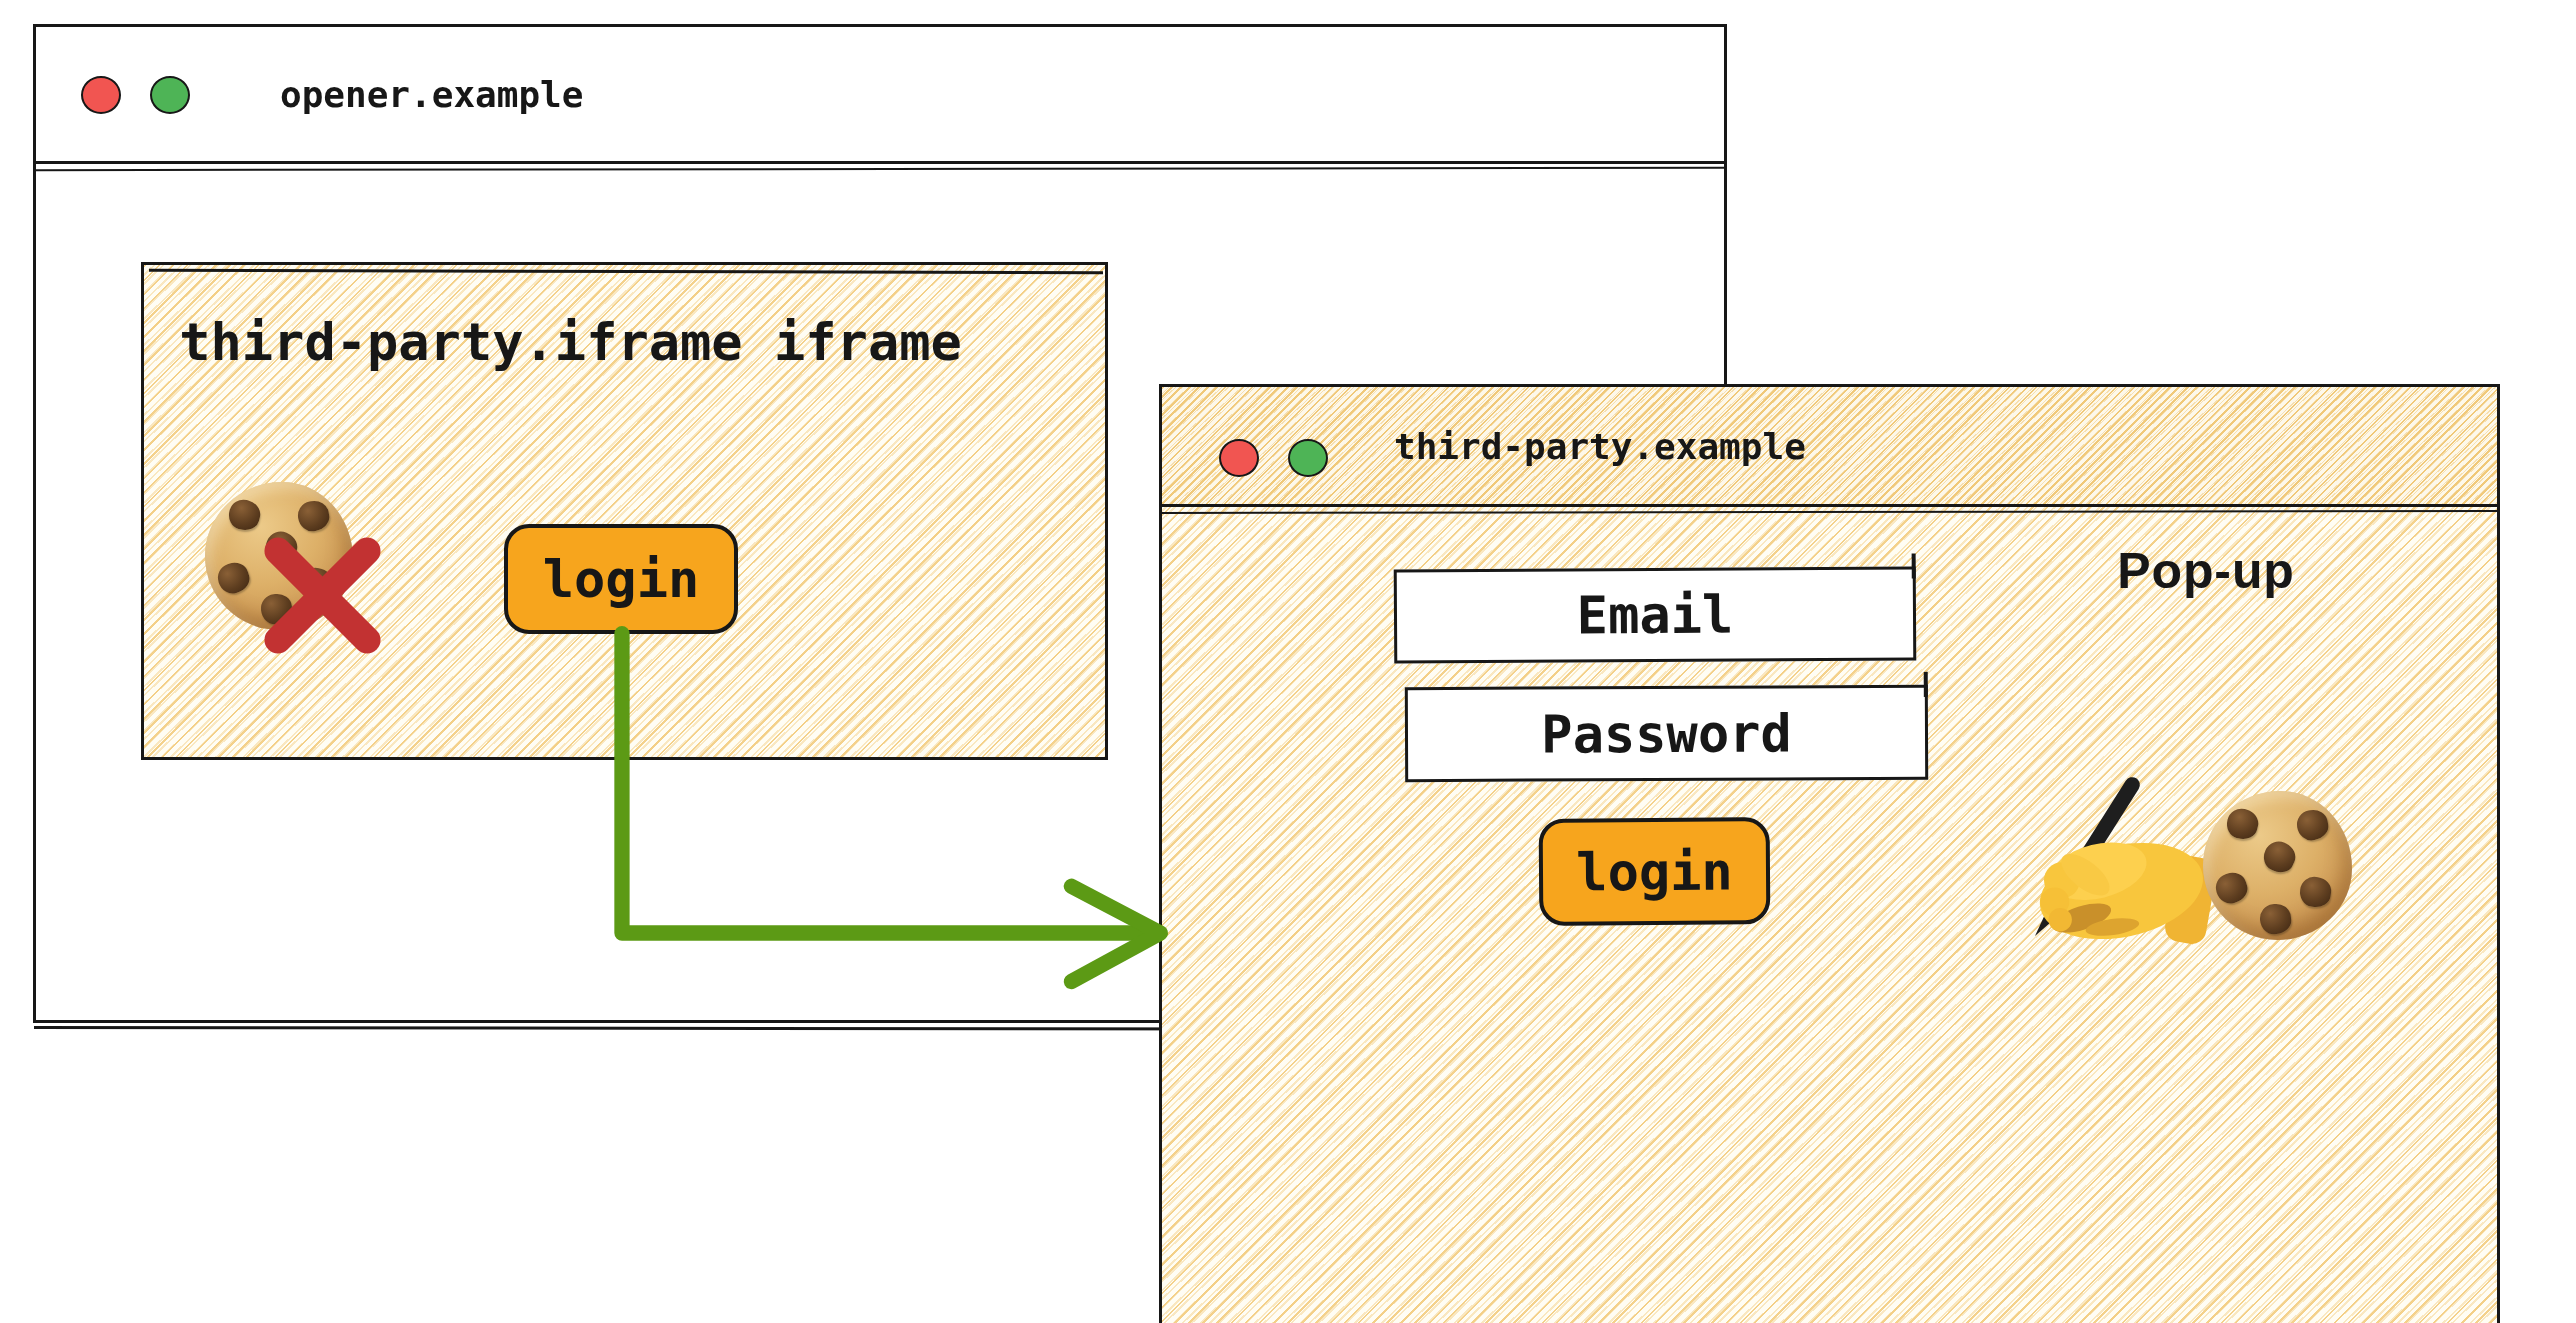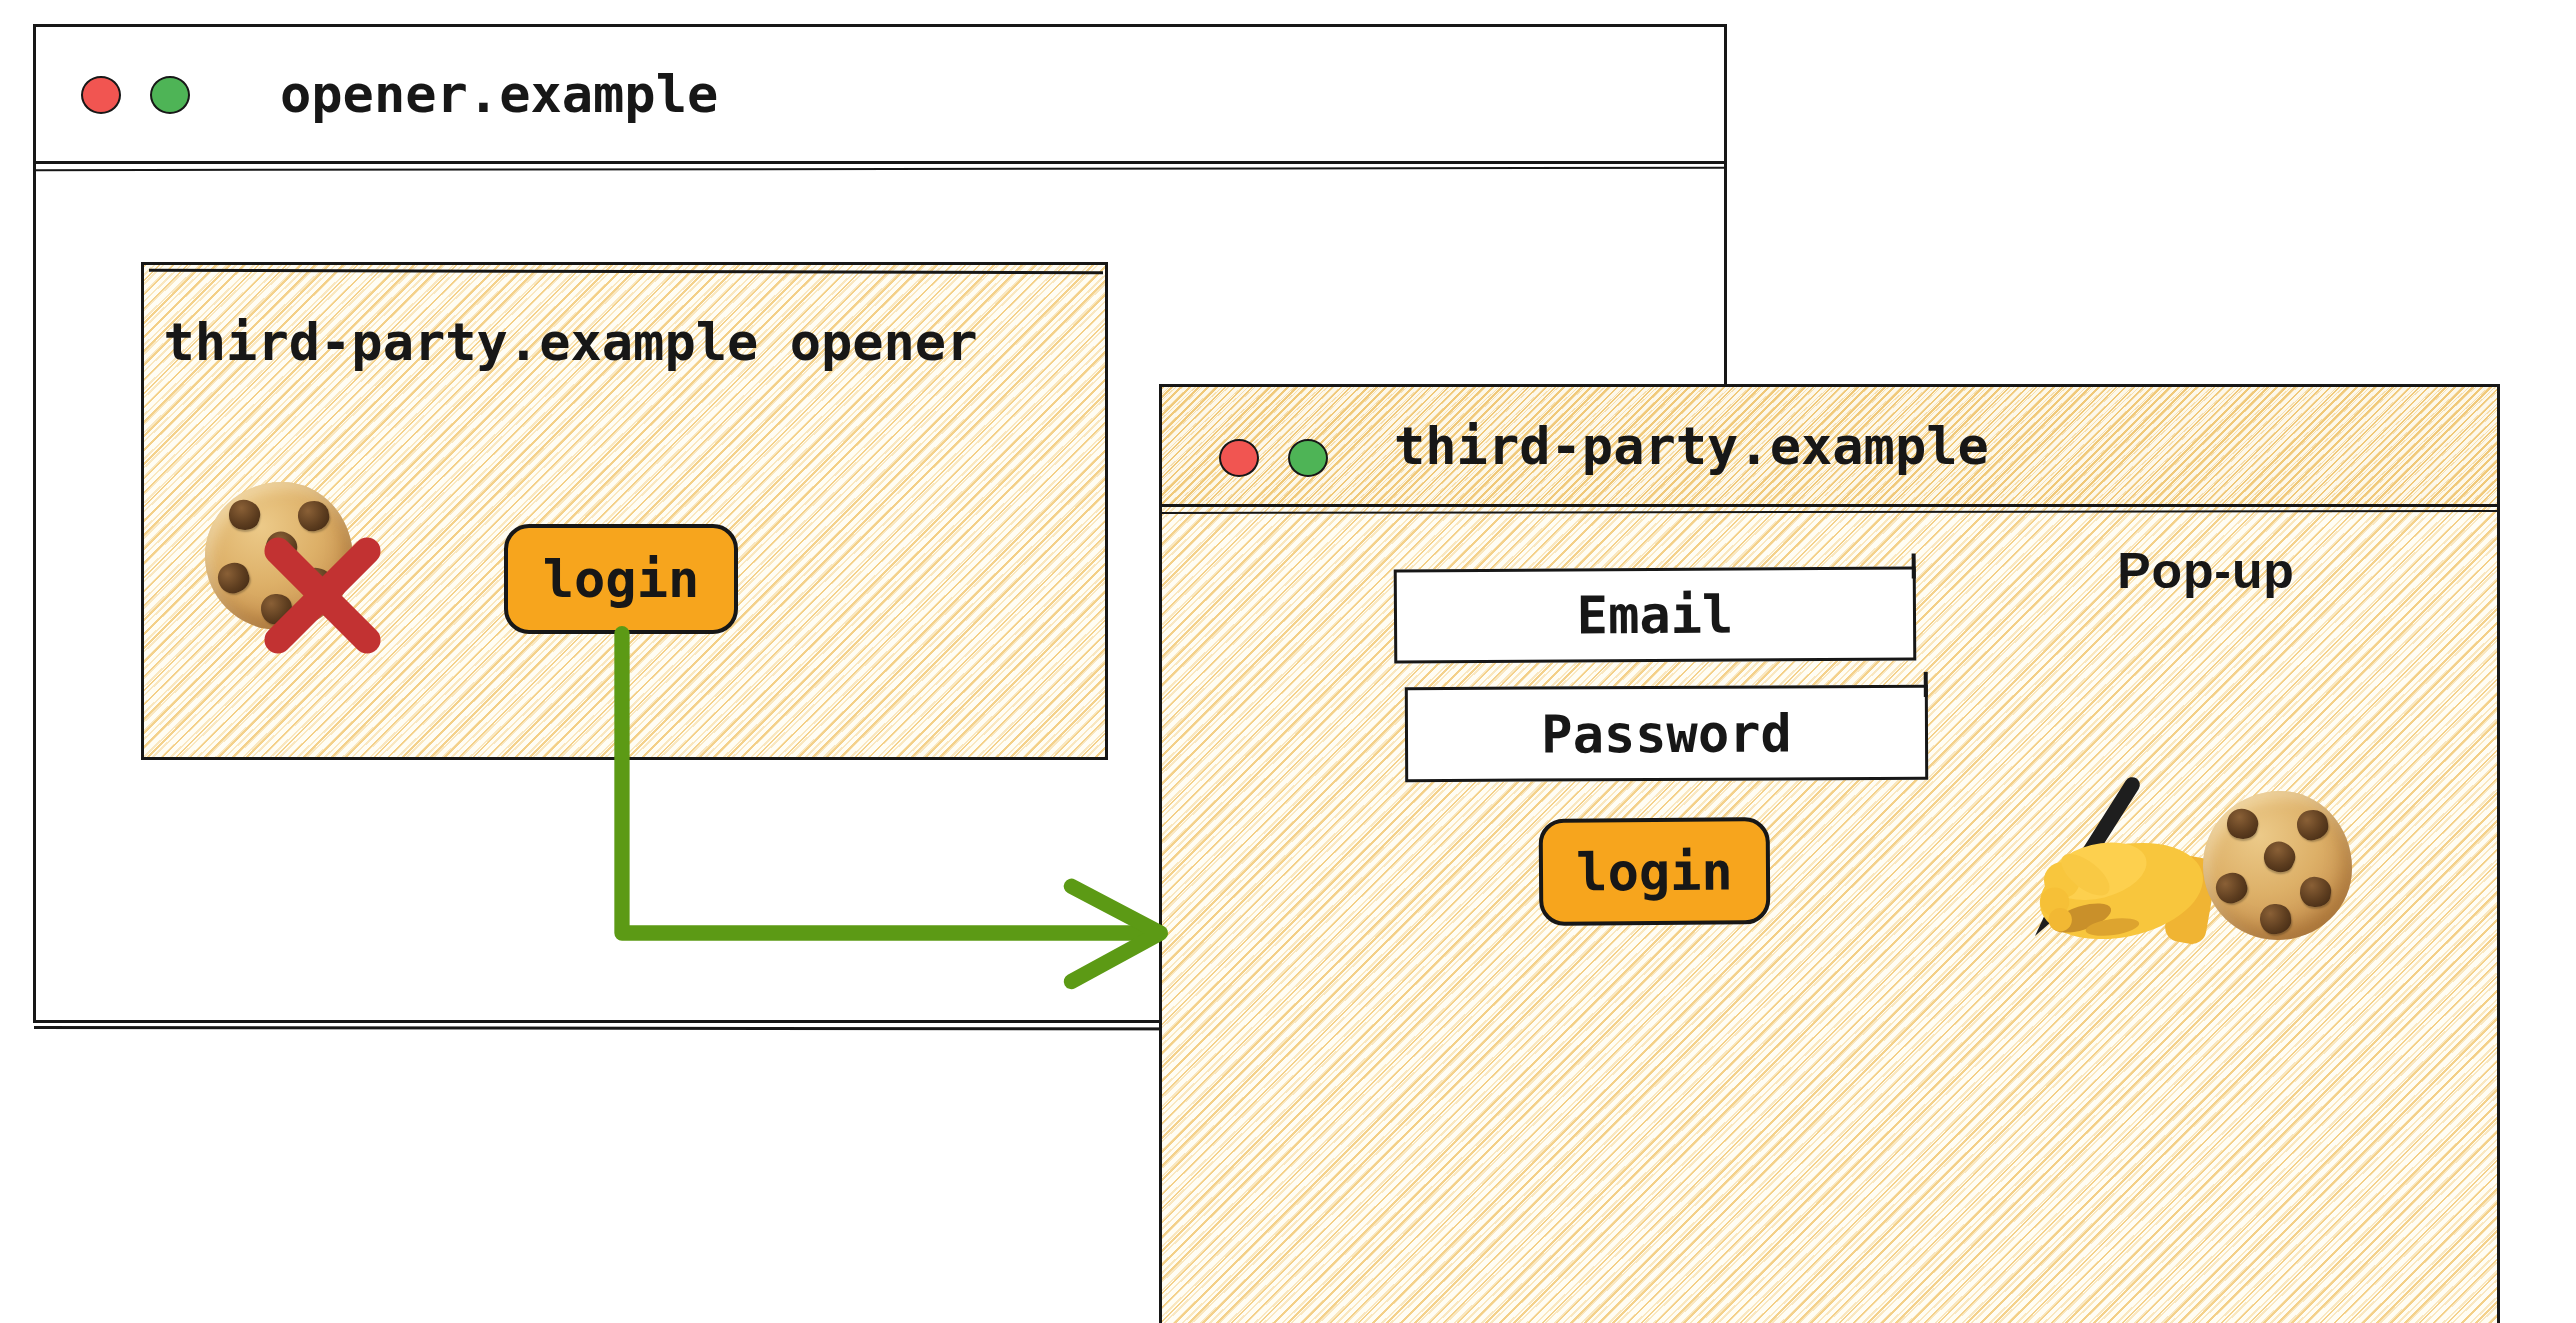--- a/index.html
+++ b/index.html
@@ -17,21 +17,21 @@
     position:relative;width:2576px;height:1324px;background:#ffffff;
     font-family:"DejaVu Sans Mono","Liberation Mono",monospace;color:var(--ink);
   }
   .window{position:absolute;border:3.6px solid var(--ink);background:#ffffff;}
   .titlebar{position:relative;border-bottom:3.6px solid var(--ink);}
   .titlebar::after{ 
     content:"";position:absolute;left:0;right:0;bottom:-9px;height:1.8px;
     background:var(--ink);transform:rotate(-0.08deg);
   }
   .light{position:absolute;width:40px;height:38px;border-radius:50%;border:2.7px solid var(--ink);}
-  .win-title{position:absolute;font-size:52px;font-weight:bold;white-space:nowrap;letter-spacing:0;}
+  .win-title{position:absolute;font-size:36px;font-weight:bold;white-space:nowrap;letter-spacing:0;}
 
   
   .opener{left:33px;top:24px;width:1694px;height:999px;z-index:1;}
   .opener::before{ 
     content:"";position:absolute;left:1.8px;right:5.4px;top:6.3px;height:2.7px;
     background:var(--ink);transform:rotate(-0.12deg);
   }
   .opener::after{ 
     content:"";position:absolute;left:-1.8px;right:9px;bottom:-10px;height:2.7px;
     background:var(--ink);transform:rotate(0.06deg);
@@ -143,21 +143,21 @@
 <div id="stage">
 
   <div class="window opener">
     <div class="titlebar">
       <span class="light red" style="background:var(--red-light);"></span>
       <span class="light green" style="background:var(--green-light);"></span>
       <span class="win-title">opener.example</span>
     </div>
 
     <div class="iframe-box hatch">
-      <div class="iframe-label">third-party.example opener</div>
+      <div class="iframe-label">third-party.iframe iframe</div>
 
       <div class="cookie iframe-cookie">
         <span class="chip c1"></span>
         <span class="chip c2"></span>
         <span class="chip c3"></span>
         <span class="chip c4"></span>
         <span class="chip c5"></span>
         <span class="chip c6"></span>
       </div>
       <div class="x-mark">

